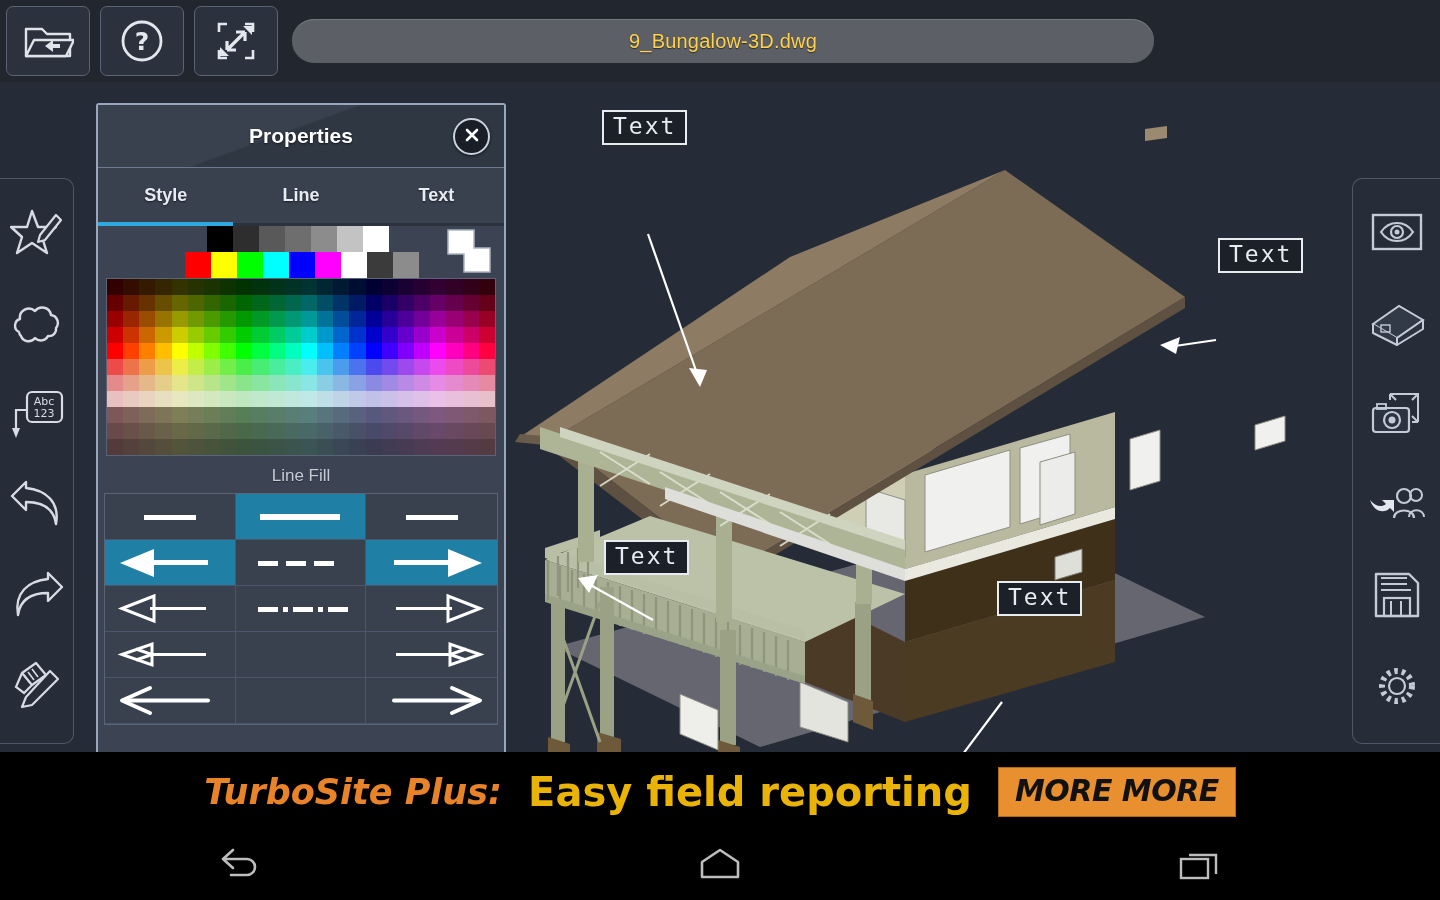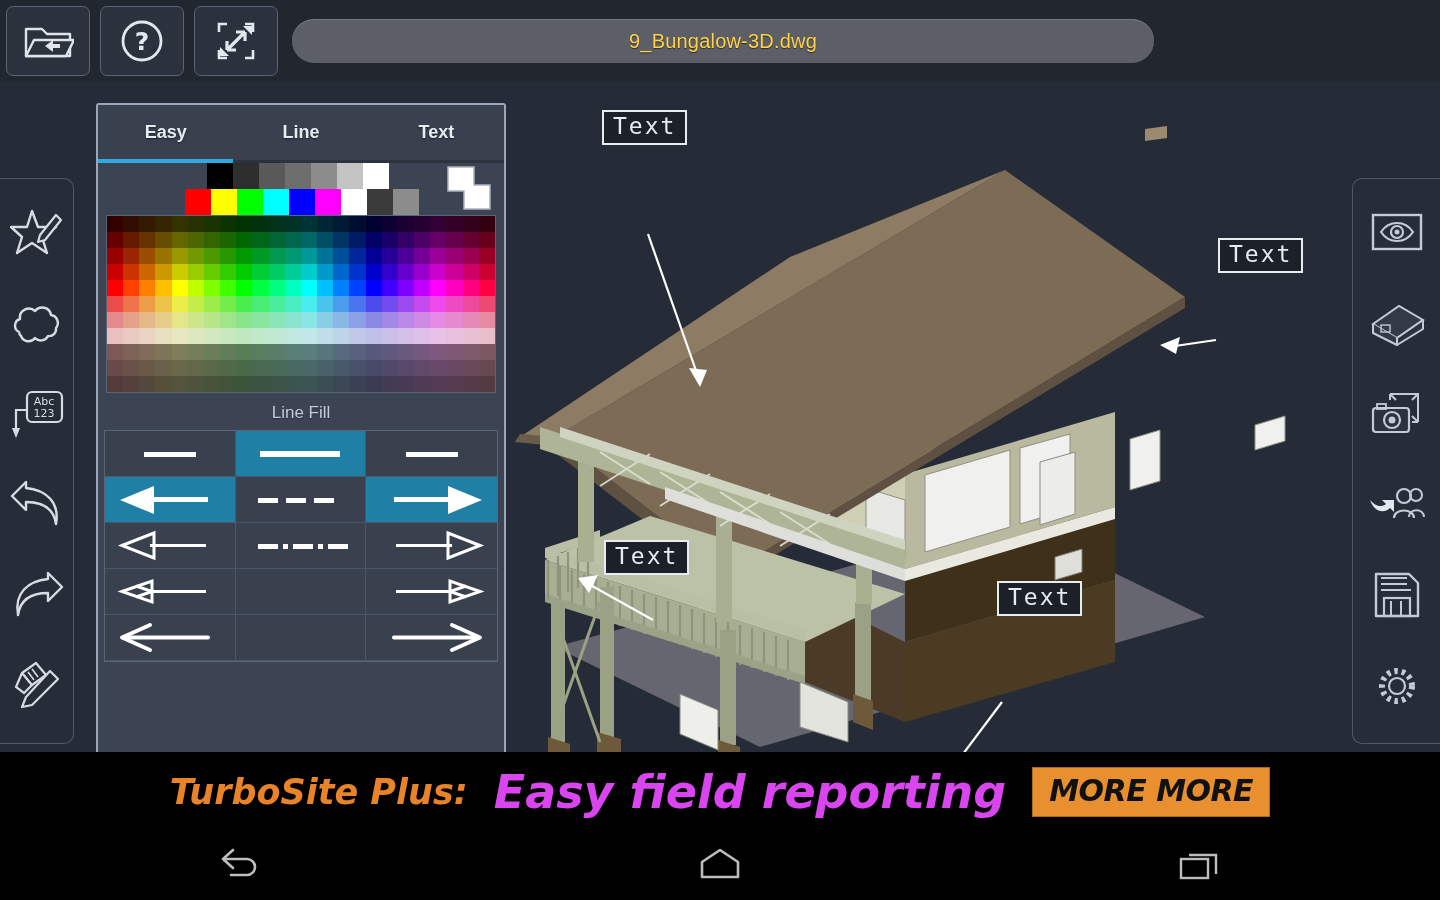--- a/index.html
+++ b/index.html
@@ -185,21 +185,21 @@
     background: #000;
     display: flex; align-items: center; justify-content: center;
     gap: 26px;
   }
   #ad-brand {
     color: #e8832a; font-size: 35px; font-style: italic; font-weight: bold;
     font-family: "DejaVu Sans", sans-serif;
     text-shadow: 1px 2px 2px rgba(0,0,0,.9);
   }
   #ad-tagline {
-    color: #d946ef; font-size: 46px; font-style: italic; font-weight: bold;
+    color: #eab308; font-size: 40px; font-weight: bold;
     font-family: "DejaVu Sans", sans-serif;
     text-shadow: 2px 3px 3px rgba(0,0,0,.95);
   }
   #ad-cta {
     background: #e8902f;
     color: #111;
     font-size: 30px; font-weight: bold; font-style: italic;
     font-family: "DejaVu Sans", sans-serif;
     padding: 5px 16px 8px 16px;
     border: 1px solid #b06a15;
@@ -491,23 +491,33 @@
             <circle cx="25" cy="25" r="8"></circle>
             <circle cx="25" cy="25" r="15" stroke-dasharray="3.5 4" stroke-width="6"></circle>
           </g>
         </svg>
       </span>
     </div>
   </div>
 
   <div id="panel">
 
+    <div id="panel-header">
+      <span id="panel-title">Properties</span>
+      <div id="panel-close">
+        <span>
+          <svg width="20" height="20" viewBox="0 0 20 20">
+            <path d="M5 5 L15 15 M15 5 L5 15" stroke="#ffffff" stroke-width="2.6" stroke-linecap="round"></path>
+          </svg>
+        </span>
+      </div>
+    </div>
 
     <div id="tabs">
-      <div class="tab active">Easy</div>
+      <div class="tab active">Style</div>
       <div class="tab">Line</div>
       <div class="tab">Text</div>
     </div>
 
 
     <div id="swatches">
       <div class="swrow" id="swrow-gray" style="left:109px; top:0;">
           <div class="sw" style="background: rgb(0, 0, 0);"></div>
           <div class="sw" style="background: rgb(46, 46, 46);"></div>
           <div class="sw" style="background: rgb(89, 89, 89);"></div>

